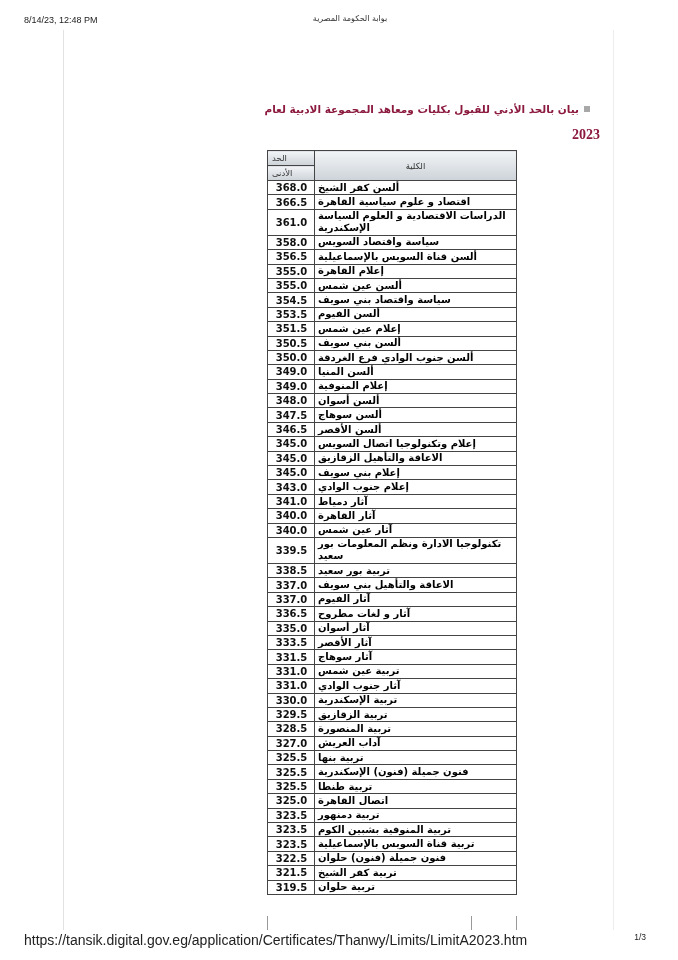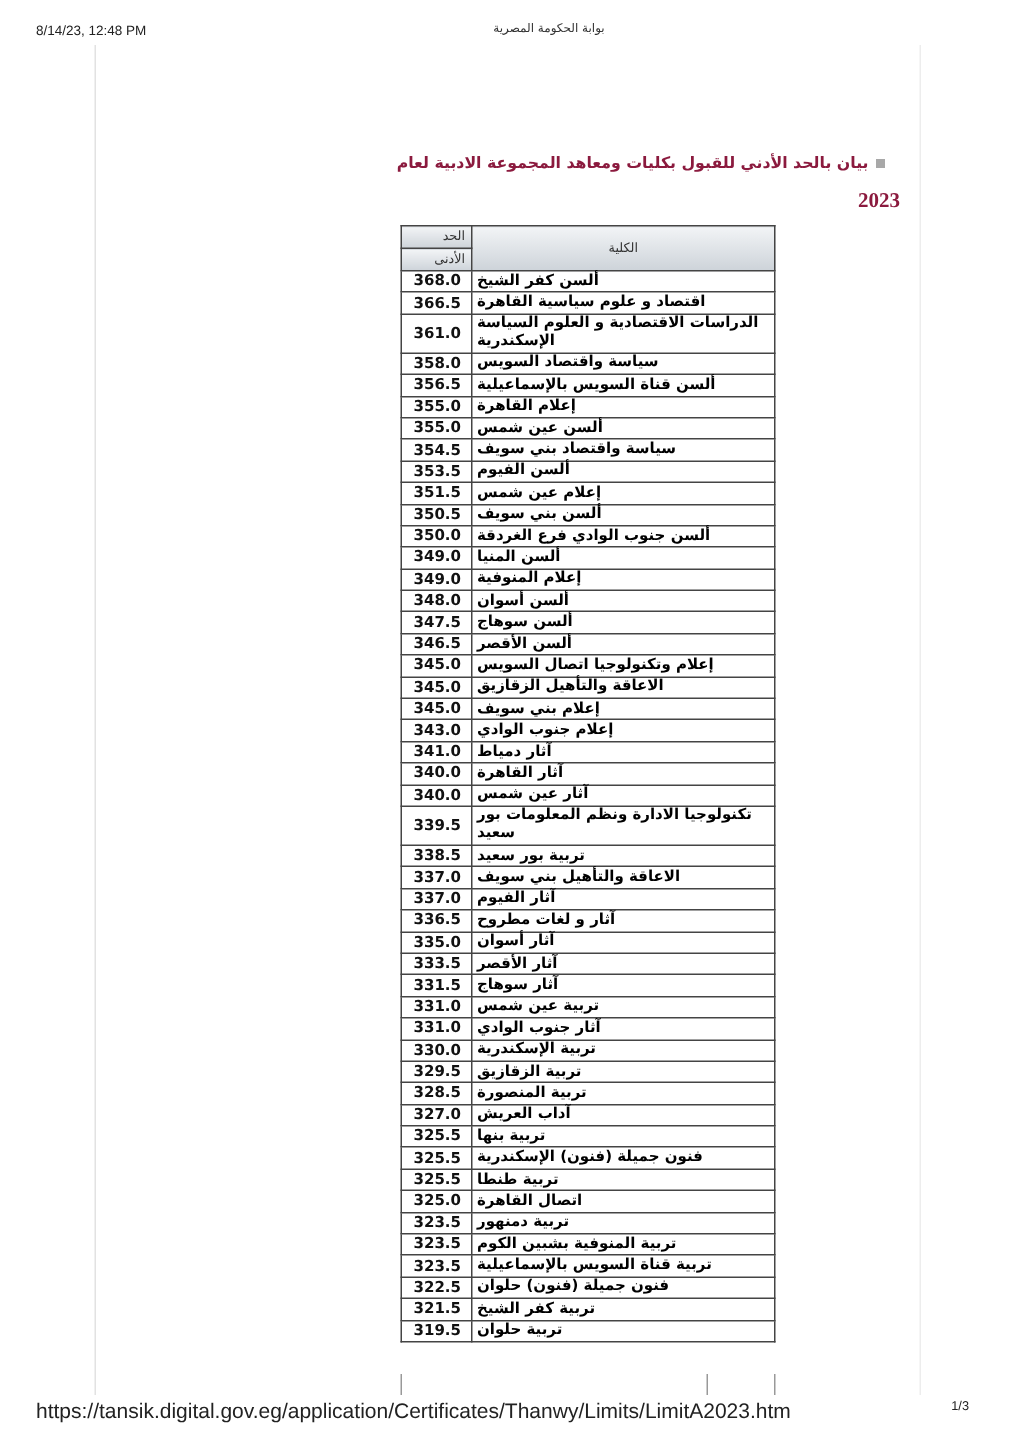--- a/index.html
+++ b/index.html
@@ -18,21 +18,21 @@
     .print-header-left {
       position: absolute;
       left: 24px;
       top: 15px;
       font-family: "Liberation Sans", sans-serif;
       font-size: 9px;
       color: #222;
     }
     .print-header-center {
       position: absolute;
-      left: 316px;
+      left: 300px;
       width: 100px;
       top: 14px;
       text-align: center;
       font-family: "DejaVu Sans", sans-serif;
       font-size: 8px;
       color: #333;
       direction: rtl;
     }
     .frame-line-left {
       position: absolute;
@@ -98,21 +98,21 @@
     }
     th {
       background: linear-gradient(#f2f4f6, #cdd3d9);
       font-weight: normal;
       font-size: 8.5px;
       color: #333;
       height: 14px;
     }
     th.score-head {
       width: 38px;
-      text-align: right;
+      text-align: left;
     }
     td.name {
       text-align: left;
       font-size: 10px;
       font-weight: bold;
       line-height: 12px;
       height: 13.4px;
       padding: 0 3px;
     }
     td.score {

